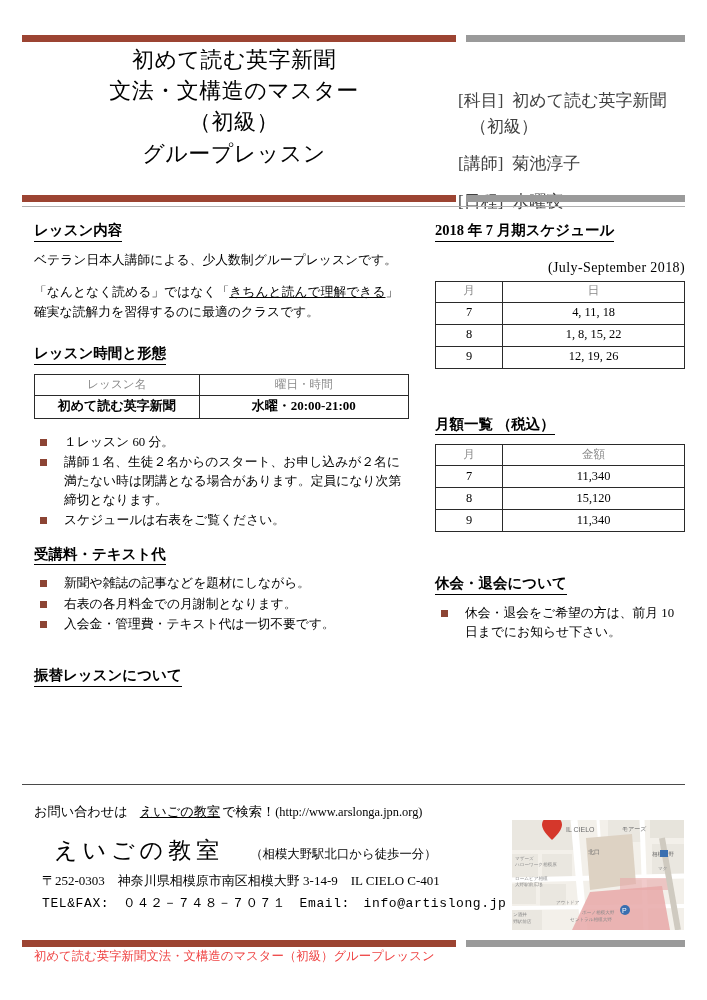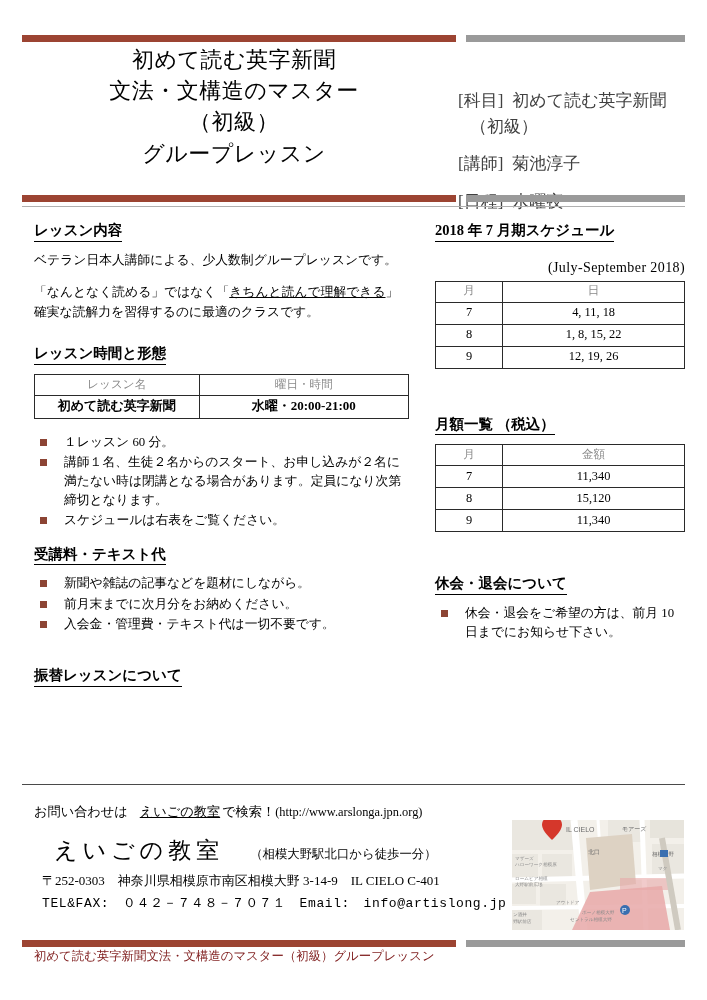--- a/index.html
+++ b/index.html
@@ -233,21 +233,21 @@
     background: #f2efe9;
     overflow: hidden;
   }
   .map svg { display: block; }
 
   .page-footer-text {
     position: absolute;
     left: 34px;
     top: 940px;
     font-size: 12.4px;
-    color: #7f1d1d;
+    color: #ef4444;
     text-align: center;
   }
 </style>
 </head>
 <body>
 
 <div class="page">
 
   <div class="rule-row rule-top">
     <div class="rule-brown"></div>
@@ -310,21 +310,21 @@
         <li>１レッスン 60 分。</li>
         <li>講師１名、生徒２名からのスタート、お申し込みが２名に満たない時は閉講となる場合があります。定員になり次第締切となります。</li>
         <li>スケジュールは右表をご覧ください。</li>
       </ul>
     </div>
 
     <div class="sec-wrap">
       <h2 class="sec">受講料・テキスト代</h2>
       <ul class="sq">
         <li>新聞や雑誌の記事などを題材にしながら。</li>
-        <li>前月末までに次月分をお納めください。</li>
+        <li>右表の各月料金での月謝制となります。</li>
         <li>入会金・管理費・テキスト代は一切不要です。</li>
       </ul>
     </div>
 
     <div style="height:18px"></div>
 
     <div class="sec-wrap">
       <h2 class="sec">振替レッスンについて</h2>
     </div>
   </div>

